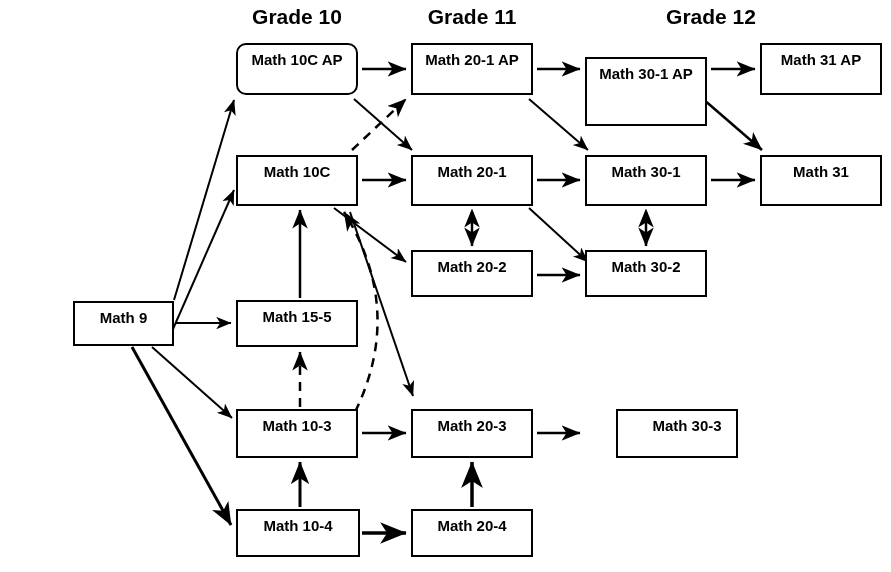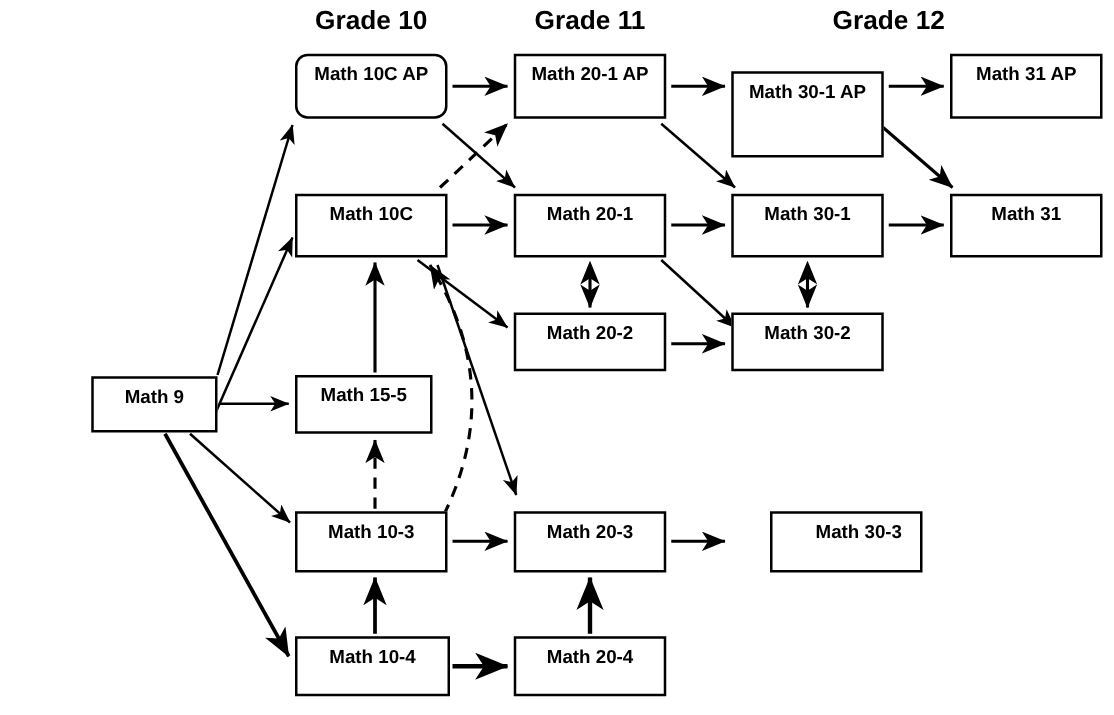--- a/index.html
+++ b/index.html
@@ -96,21 +96,21 @@
 
   <div id="label-layer">
       <div class="grade-label" style="left: 236px; top: 5px; width: 122px;">Grade 10</div>
       <div class="grade-label" style="left: 411px; top: 5px; width: 122px;">Grade 11</div>
       <div class="grade-label" style="left: 650px; top: 5px; width: 122px;">Grade 12</div>
     </div>
   <div id="node-layer">
       <div class="node" style="left: 73px; top: 301px; width: 101px; height: 45px; border-color: rgb(0, 0, 0); background: rgb(255, 255, 255);">Math 9</div>
       <div class="node" style="left: 236px; top: 43px; width: 122px; height: 52px; border-color: rgb(0, 0, 0); background: rgb(255, 255, 255); border-radius: 10px;">Math 10C AP</div>
       <div class="node" style="left: 236px; top: 155px; width: 122px; height: 51px; border-color: rgb(0, 0, 0); background: rgb(255, 255, 255);">Math 10C</div>
-      <div class="node" style="left: 236px; top: 300px; width: 110px; height: 47px; border-color: rgb(0, 0, 0); background: rgb(255, 255, 255);">Math 15-5</div>
+      <div class="node" style="left: 236px; top: 300px; width: 122px; height: 47px; border-color: rgb(0, 0, 0); background: rgb(255, 255, 255);">Math 15-5</div>
       <div class="node" style="left: 236px; top: 409px; width: 122px; height: 49px; border-color: rgb(0, 0, 0); background: rgb(255, 255, 255);">Math 10-3</div>
       <div class="node" style="left: 236px; top: 509px; width: 124px; height: 48px; border-color: rgb(0, 0, 0); background: rgb(255, 255, 255);">Math 10-4</div>
       <div class="node" style="left: 411px; top: 43px; width: 122px; height: 52px; border-color: rgb(0, 0, 0); background: rgb(255, 255, 255);">Math 20-1 AP</div>
       <div class="node" style="left: 411px; top: 155px; width: 122px; height: 51px; border-color: rgb(0, 0, 0); background: rgb(255, 255, 255);">Math 20-1</div>
       <div class="node" style="left: 411px; top: 250px; width: 122px; height: 47px; border-color: rgb(0, 0, 0); background: rgb(255, 255, 255);">Math 20-2</div>
       <div class="node" style="left: 411px; top: 409px; width: 122px; height: 49px; border-color: rgb(0, 0, 0); background: rgb(255, 255, 255);">Math 20-3</div>
       <div class="node" style="left: 411px; top: 509px; width: 122px; height: 48px; border-color: rgb(0, 0, 0); background: rgb(255, 255, 255);">Math 20-4</div>
       <div class="node" style="left: 585px; top: 57px; width: 122px; height: 69px; border-color: rgb(0, 0, 0); background: rgb(255, 255, 255);">Math 30-1 AP</div>
       <div class="node" style="left: 585px; top: 155px; width: 122px; height: 51px; border-color: rgb(0, 0, 0); background: rgb(255, 255, 255);">Math 30-1</div>
       <div class="node" style="left: 585px; top: 250px; width: 122px; height: 47px; border-color: rgb(0, 0, 0); background: rgb(255, 255, 255);">Math 30-2</div>

